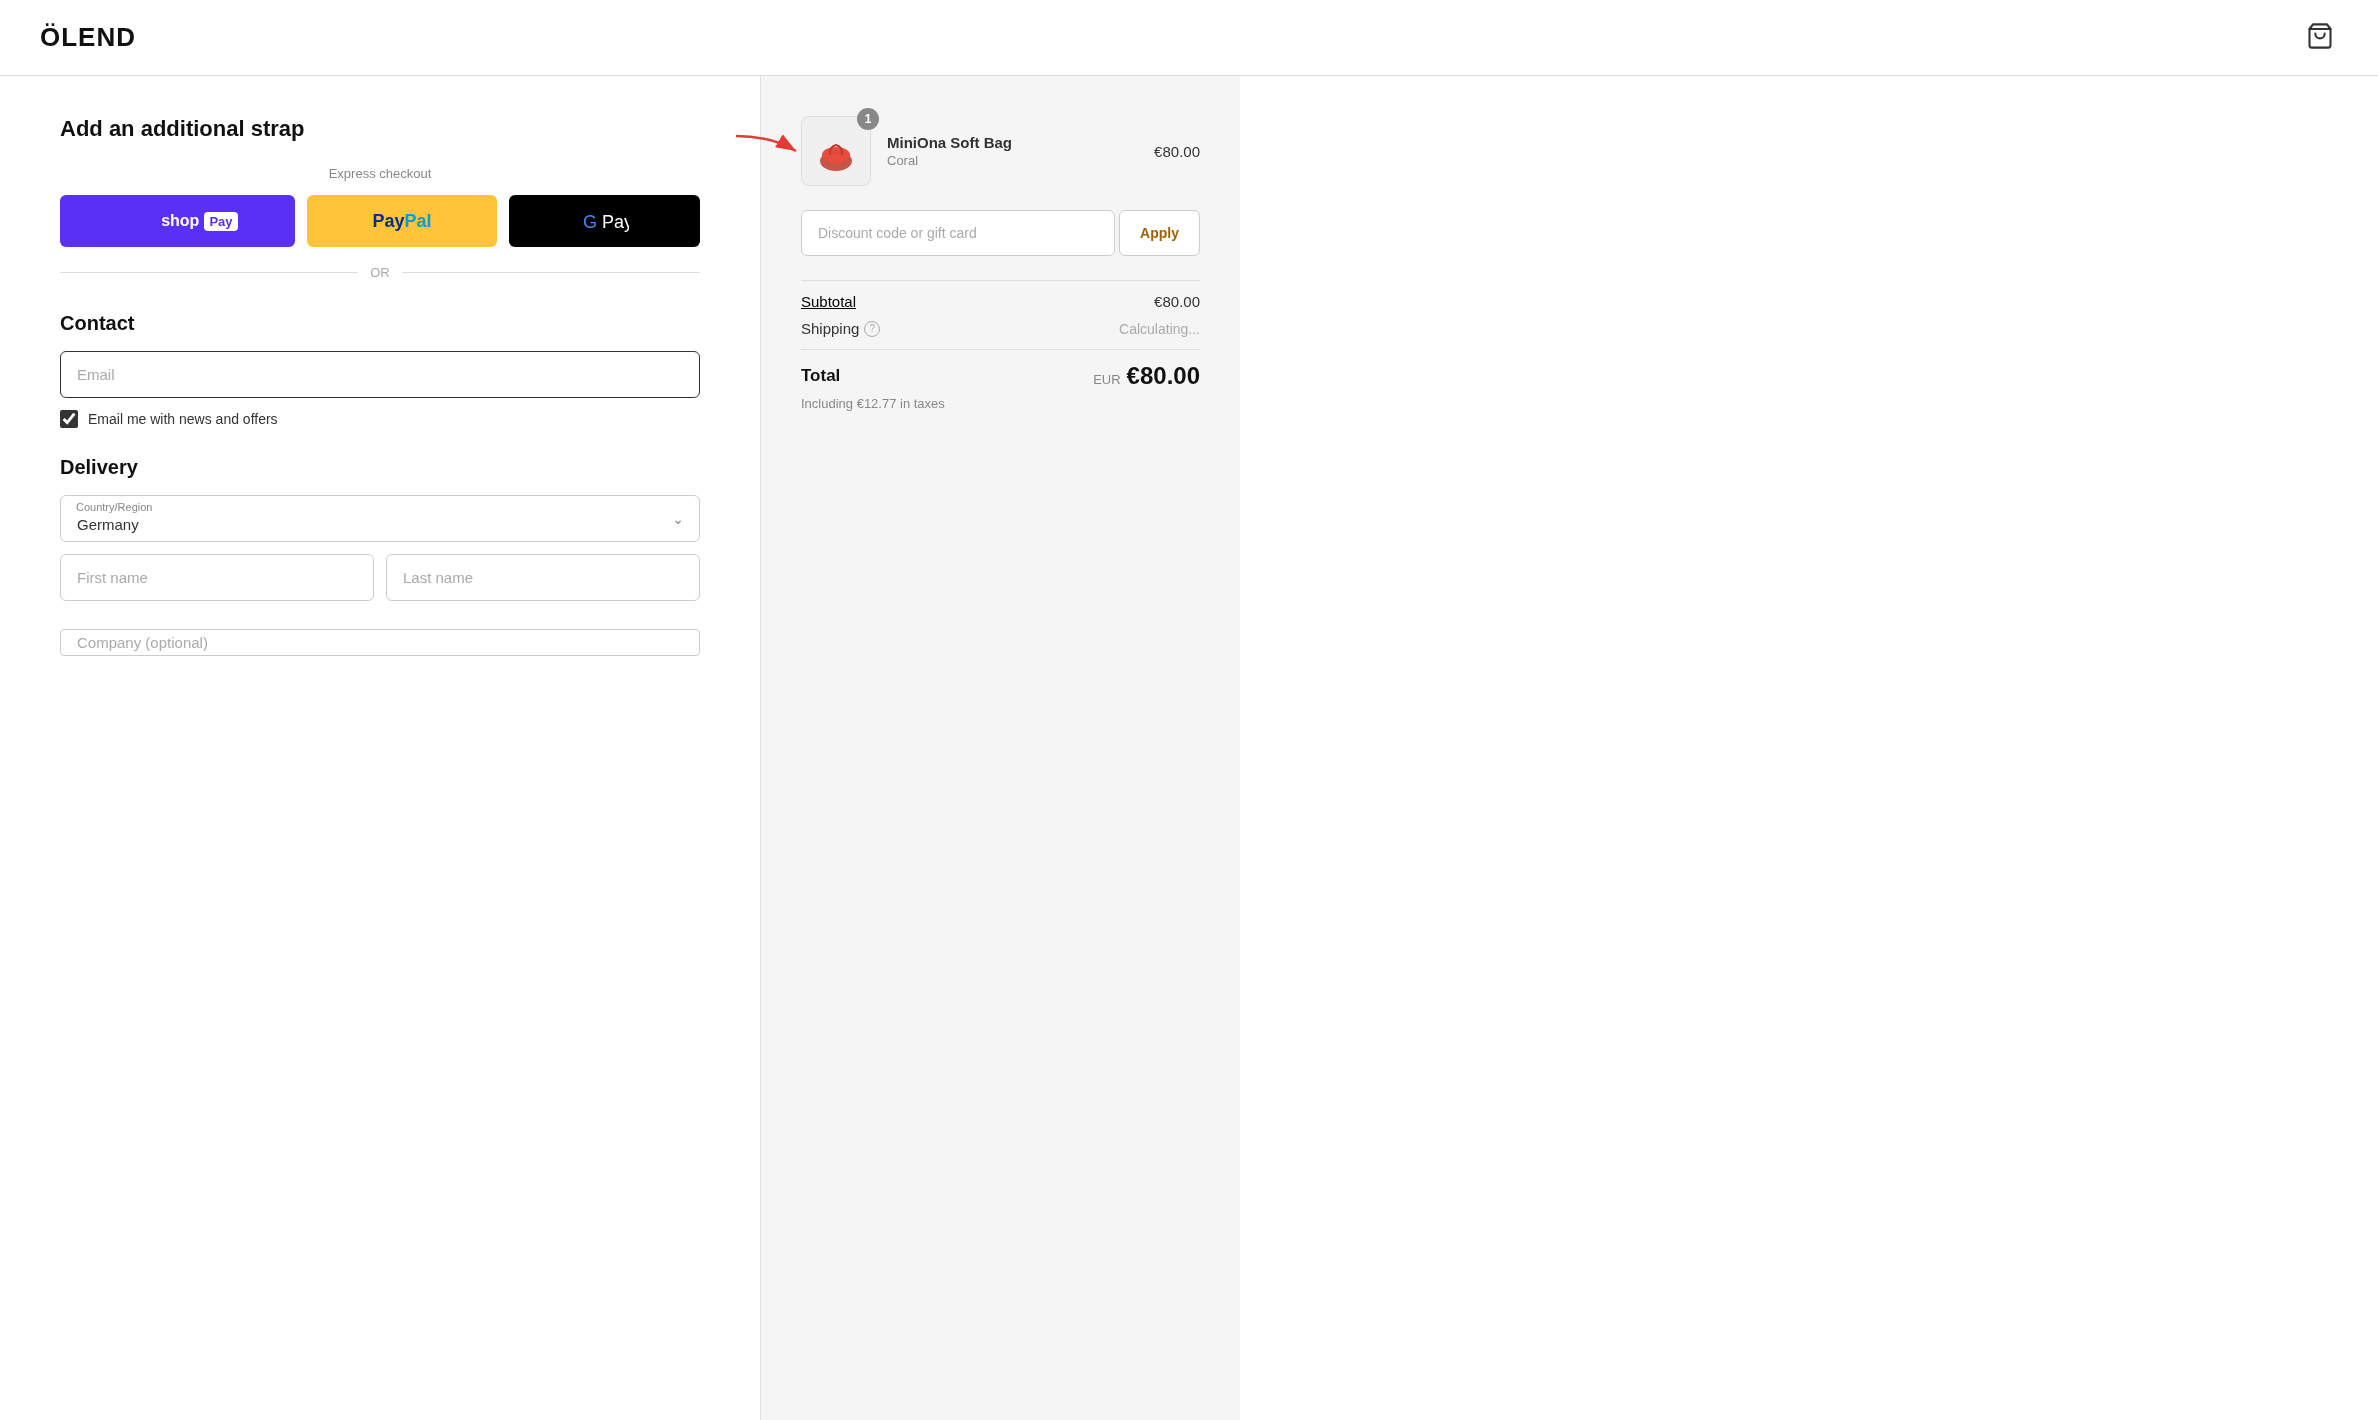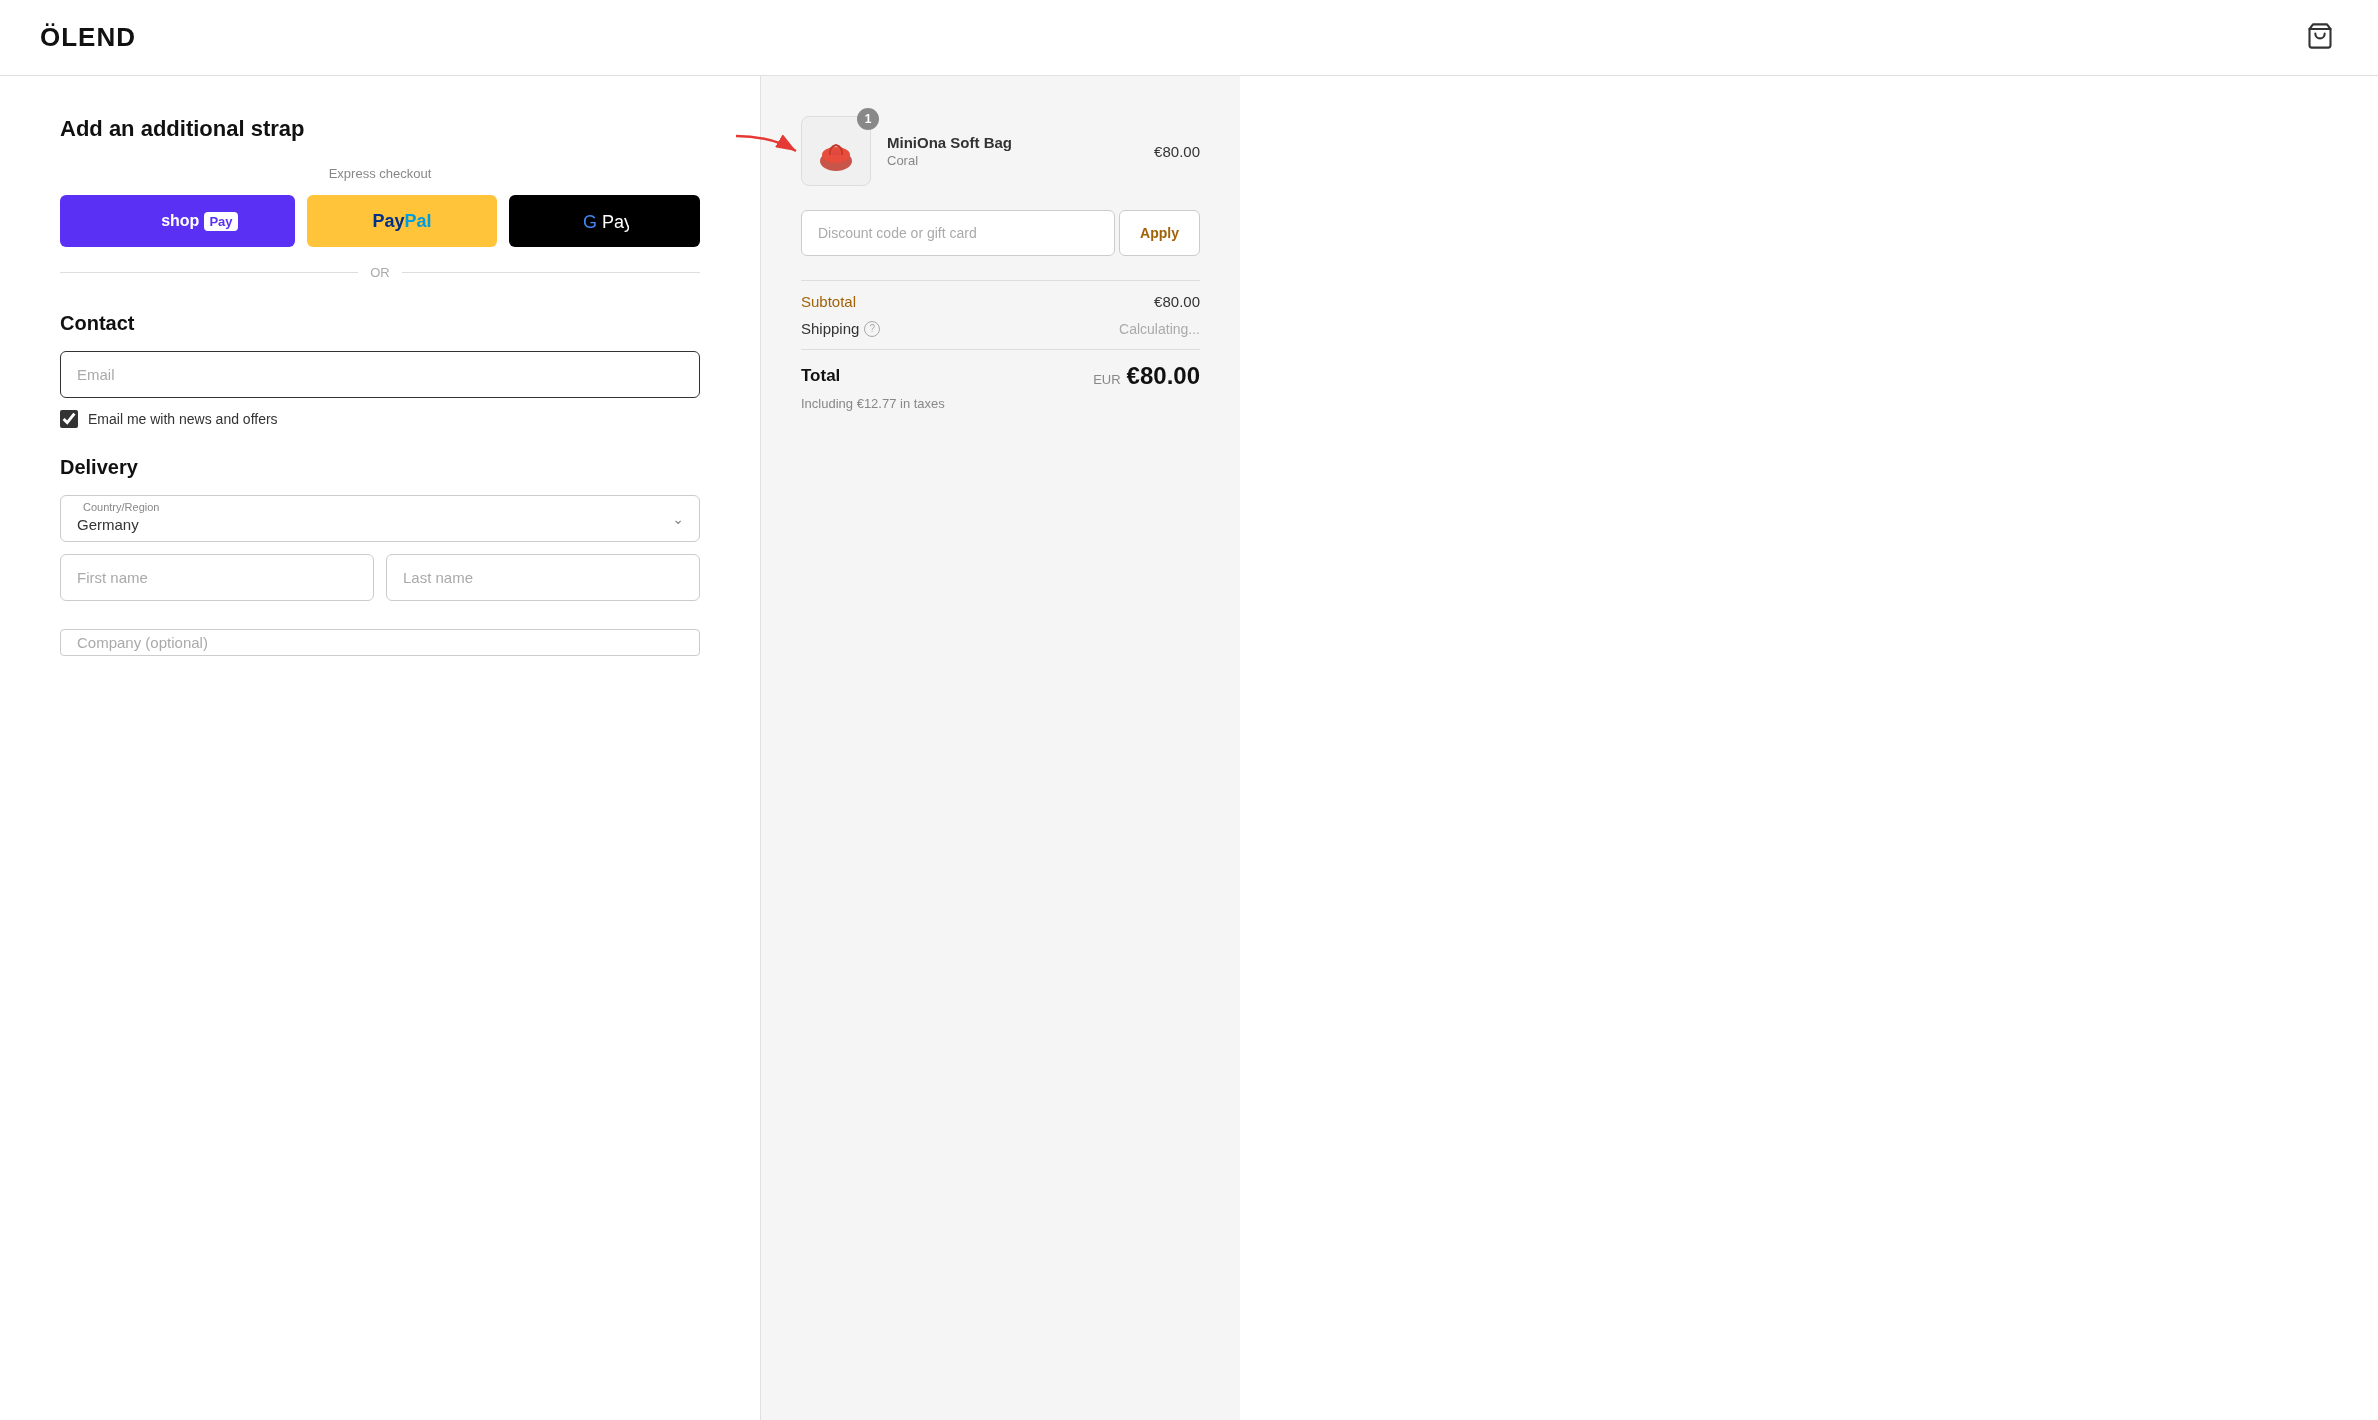--- a/index.html
+++ b/index.html
@@ -198,21 +198,21 @@
       border-radius: 6px;
       font-size: 15px;
       appearance: none;
       background: #fff;
       color: #333;
       cursor: pointer;
     }
     .country-label {
       position: absolute;
       top: 6px;
-      left: 23px;
+      left: 16px;
       font-size: 11px;
       color: #888;
       pointer-events: none;
     }
     .select-arrow {
       position: absolute;
       right: 16px;
       top: 50%;
       transform: translateY(-50%);
       pointer-events: none;
@@ -342,21 +342,22 @@
 
     
     .summary-row {
       display: flex;
       justify-content: space-between;
       align-items: center;
       margin-bottom: 10px;
       font-size: 15px;
     }
     .summary-row .label {
-      color: #a16207;
+      color: #000000;
+      text-decoration: underline;
     }
     .summary-row .value {
       color: #333;
       font-weight: 500;
     }
     .summary-row .calculating {
       color: #aaa;
       font-size: 14px;
     }
     .shipping-label-row {

